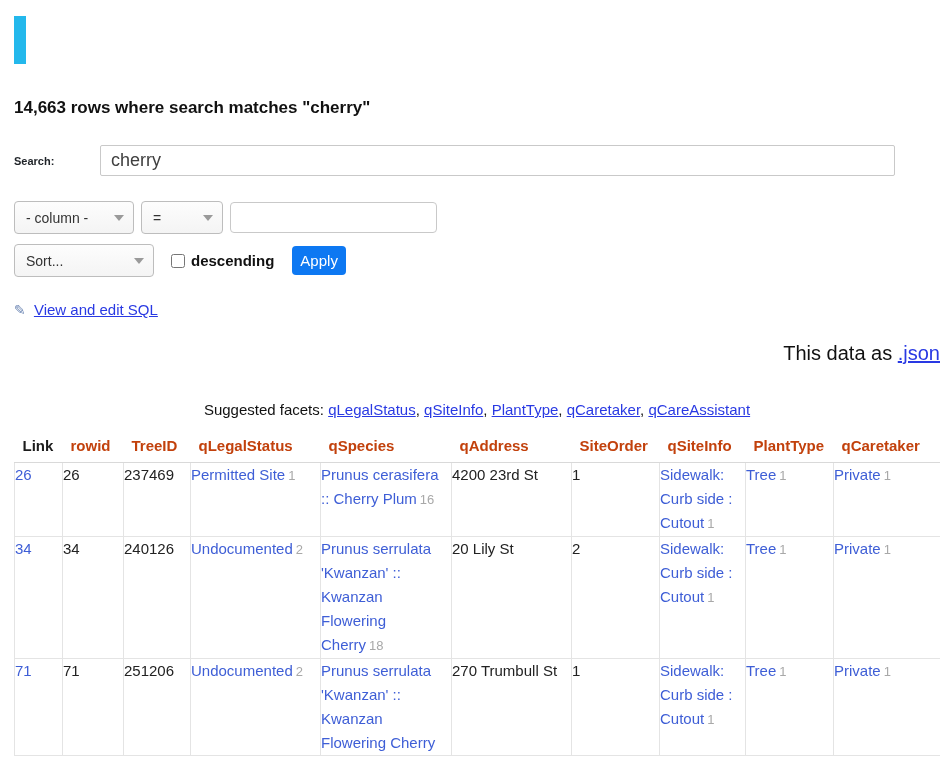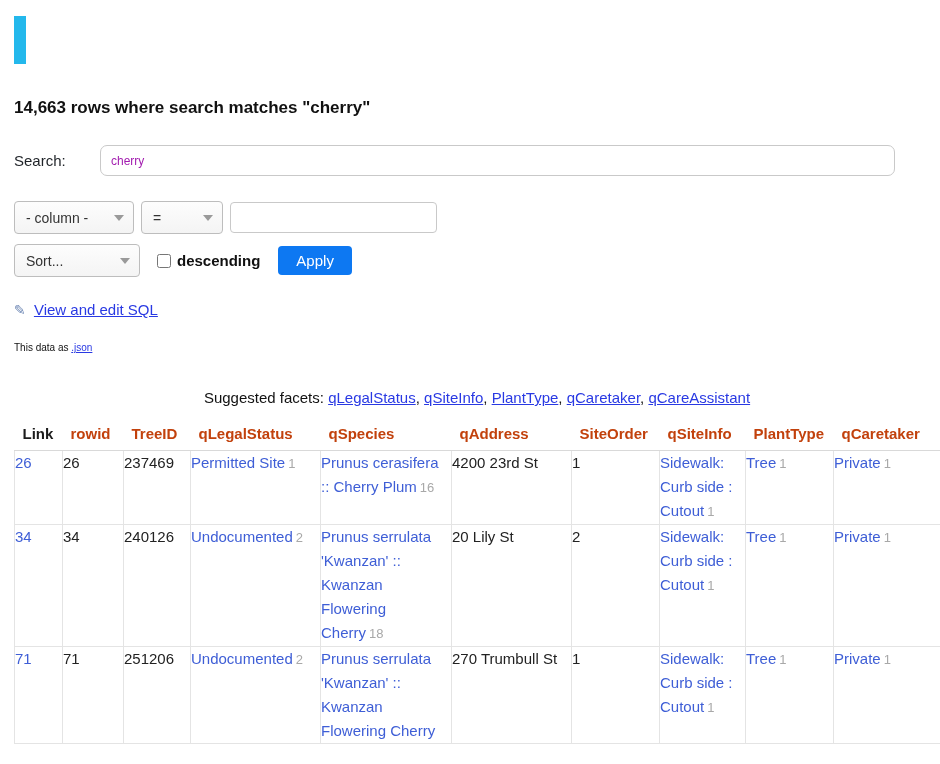--- a/index.html
+++ b/index.html
@@ -12,60 +12,60 @@
   }
   
   .page-header { display: flex; align-items: center; }
   .accent-bar { width: 12px; height: 48px; background: #23b8ec; margin-right: 12px; }
   h1.title { font-size: 30px; font-weight: bold; color: #1b1e23; letter-spacing: 0.2px; }
 
   .summary { margin-top: 34px; font-size: 17px; font-weight: bold; color: #111; }
 
   
   .search-row { margin-top: 27px; display: flex; align-items: center; width: 881px; }
-  .search-label { font-size: 15px; font-weight: normal; width: 86px; flex: 0 0 86px; }
+  .search-label { font-size: 11px; font-weight: bold; width: 86px; flex: 0 0 86px; }
   .search-input {
-    flex: 1; height: 31px; border: 1px solid #c9c9c9; border-radius: 7px;
-    font-size: 12px; padding: 0 10px; color: #a21caf; outline: none;
+    flex: 1; height: 31px; border: 1px solid #c9c9c9; border-radius: 2px;
+    font-size: 18px; padding: 0 10px; color: #404040; outline: none;
     font-family: inherit;
   }
 
   
   .filter-row { margin-top: 25px; display: flex; align-items: center; }
   .sort-row { margin-top: 10px; display: flex; align-items: center; }
   .fake-select {
     height: 33px; border: 1px solid #bdbdbd; border-radius: 4px;
     background: linear-gradient(#fdfdfd, #f4f4f4);
     display: flex; align-items: center; justify-content: space-between;
     padding: 0 9px 0 11px; font-size: 14px; color: #333; cursor: default;
   }
   .sel-column { width: 120px; margin-right: 7px; }
   .sel-op { width: 82px; margin-right: 7px; }
-  .sel-sort { width: 126px; }
+  .sel-sort { width: 140px; }
   .chevron {
     width: 0; height: 0; border-left: 5px solid transparent; border-right: 5px solid transparent;
     border-top: 6px solid #9a9a9a; margin-left: 8px; flex: 0 0 auto;
   }
   .filter-value-input {
     width: 207px; height: 31px; border: 1px solid #c9c9c9; border-radius: 4px;
     font-size: 14px; padding: 0 10px; outline: none; font-family: inherit;
   }
   .desc-check { margin-left: 17px; width: 14px; height: 14px; }
   .desc-label { font-size: 15px; font-weight: bold; margin-left: 6px; color: #111; }
   .apply-btn {
     margin-left: 18px; background: #0d78f2; color: #fff; border: none;
-    border-radius: 4px; font-size: 15px; padding: 6px 18px; cursor: pointer;
+    border-radius: 4px; font-size: 15px; padding: 6px 8px; cursor: pointer;
     font-family: inherit;
   }
 
   
   .sql-line { margin-top: 24px; font-size: 15px; }
   .pencil { color: #6d87b4; font-size: 14px; margin-right: 4px; }
   a.ulink { color: #2939e3; text-decoration: underline; cursor: pointer; }
-  .plain-line { margin-top: 24px; font-size: 10px; color: #111; }
+  .plain-line { margin-top: 24px; font-size: 20px; color: #111; text-align: right; }
   .facet-line { margin-top: 36px; font-size: 15px; color: #111; text-align: center; }
   .facet-sep { color: #111; }
 
   
   table.results { border-collapse: collapse; margin-top: 17px; width: 926px; table-layout: fixed; }
   th {
     text-align: left; font-size: 15px; font-weight: bold; color: #c2410c;
     padding: 2px 8px 8px 8px; border-bottom: 1px solid #d9d9d9; white-space: nowrap;
   }
   th.th-link { color: #1c1c1c; }

